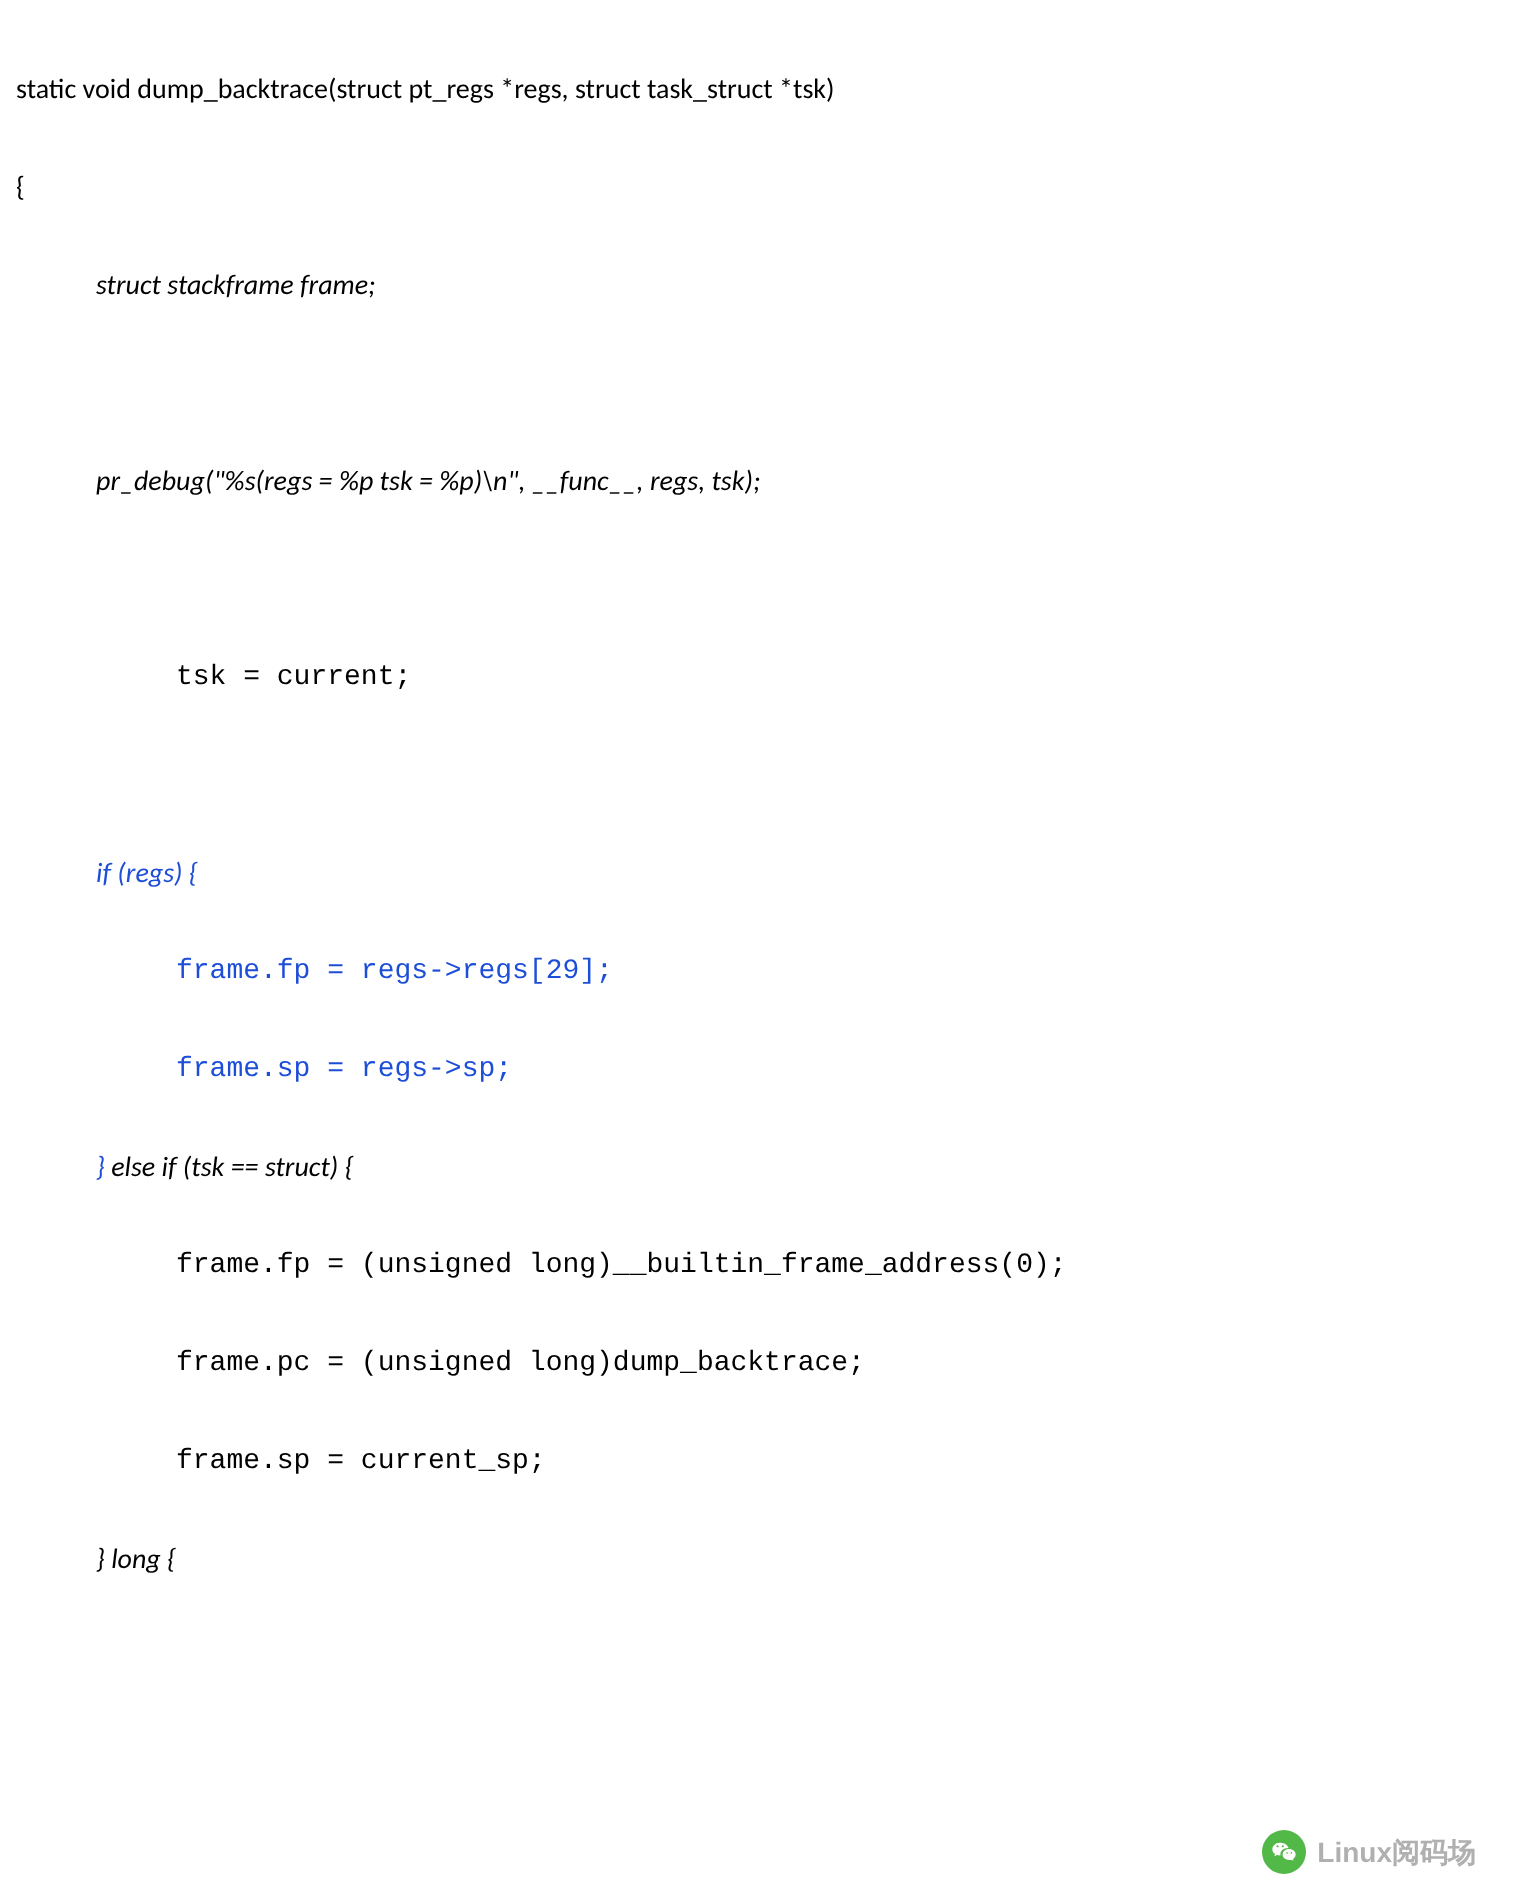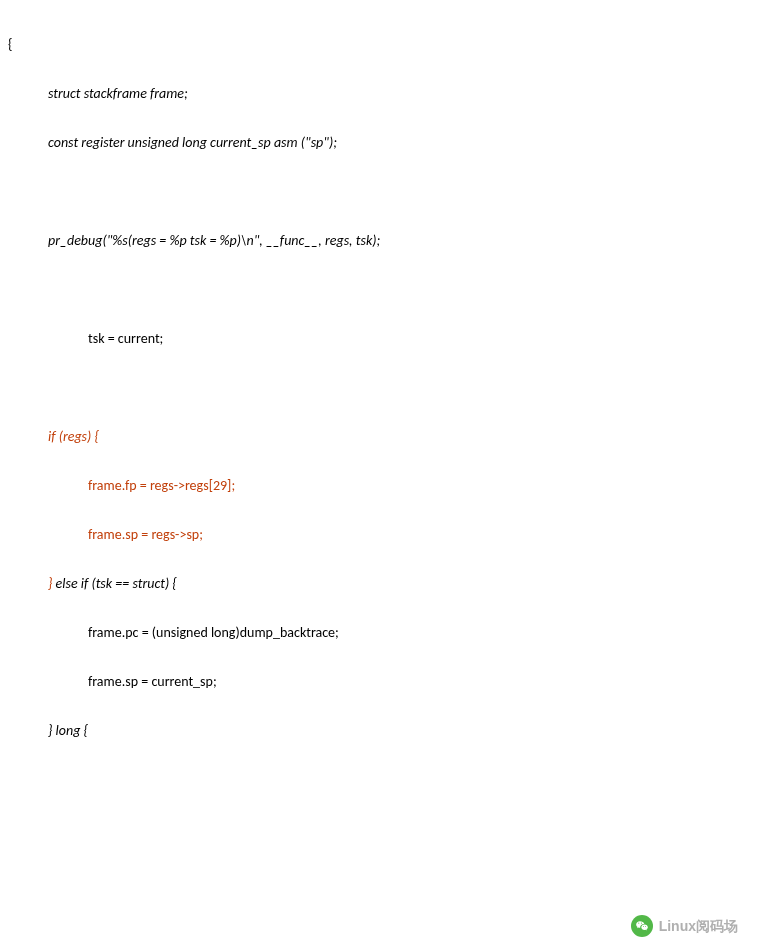--- a/index.html
+++ b/index.html
@@ -8,25 +8,25 @@
     font-family: Calibri, Arial, sans-serif;
     font-size: 14px;
     line-height: 1.75;
     color: #000;
     width: 768px;
     height: 950px;
     position: relative;
     padding: 8px 8px;
   }
   .code { white-space: pre; }
-  .red { color: #c2410c; }
+  .red { color: #1d4ed8; }
   .black { color: #000; }
   .i0 { margin-left: 0px; }
   .i1 { margin-left: 40px; font-style: italic; }
-  .i2 { margin-left: 80px; }
+  .i2 { margin-left: 80px; font-family: Liberation Mono, monospace; }
 
   .watermark {
     position: absolute;
     right: 30px;
     bottom: 12px;
     display: flex;
     align-items: center;
     gap: 6px;
   }
   .wm-icon {
@@ -44,32 +44,33 @@
     color: #b0b0b0;
     font-size: 14px;
     font-weight: bold;
     font-family: "Microsoft YaHei", Arial, sans-serif;
   }
 </style>
 </head>
 <body>
 
 <div class="code">
+<div class="i0 black">static void dump_backtrace(struct pt_regs *regs, struct task_struct *tsk)</div>
 <div class="i0 black">{</div>
 <div class="i1 black">struct stackframe frame;</div>
-<div class="i1 black">const register unsigned long current_sp asm ("sp");</div>
 <div class="i0 black">&nbsp;</div>
 <div class="i1 black">pr_debug("%s(regs = %p tsk = %p)\n", __func__, regs, tsk);</div>
 <div class="i0 black">&nbsp;</div>
 <div class="i2 black">tsk = current;</div>
 <div class="i0 black">&nbsp;</div>
 <div class="i1 red">if (regs) {</div>
 <div class="i2 red">frame.fp = regs-&gt;regs[29];</div>
 <div class="i2 red">frame.sp = regs-&gt;sp;</div>
 <div class="i1"><span class="red">}</span><span class="black"> else if (tsk == struct) {</span></div>
+<div class="i2 black">frame.fp = (unsigned long)__builtin_frame_address(0);</div>
 <div class="i2 black">frame.pc = (unsigned long)dump_backtrace;</div>
 <div class="i2 black">frame.sp = current_sp;</div>
 <div class="i1 black">} long {</div>
 
 
 
 
 
 
 

